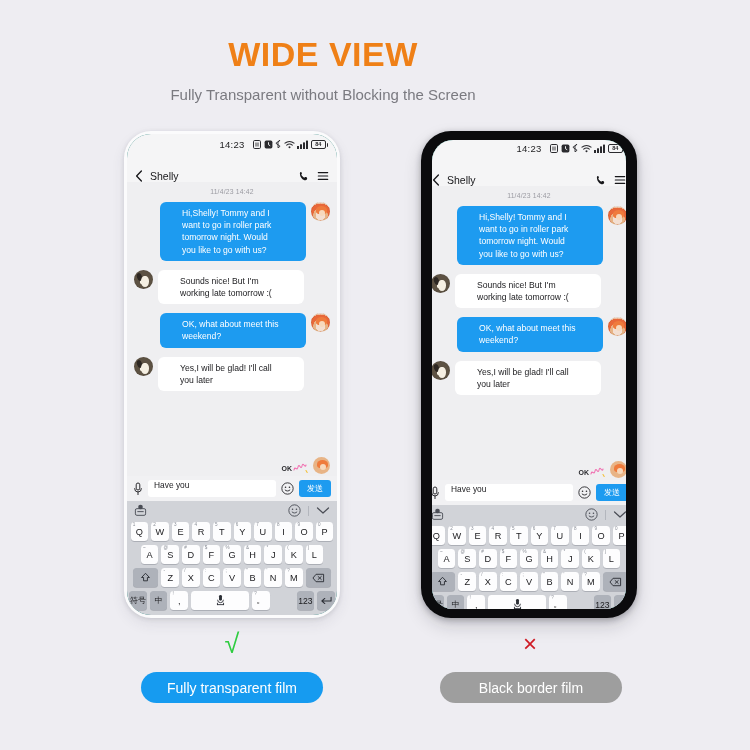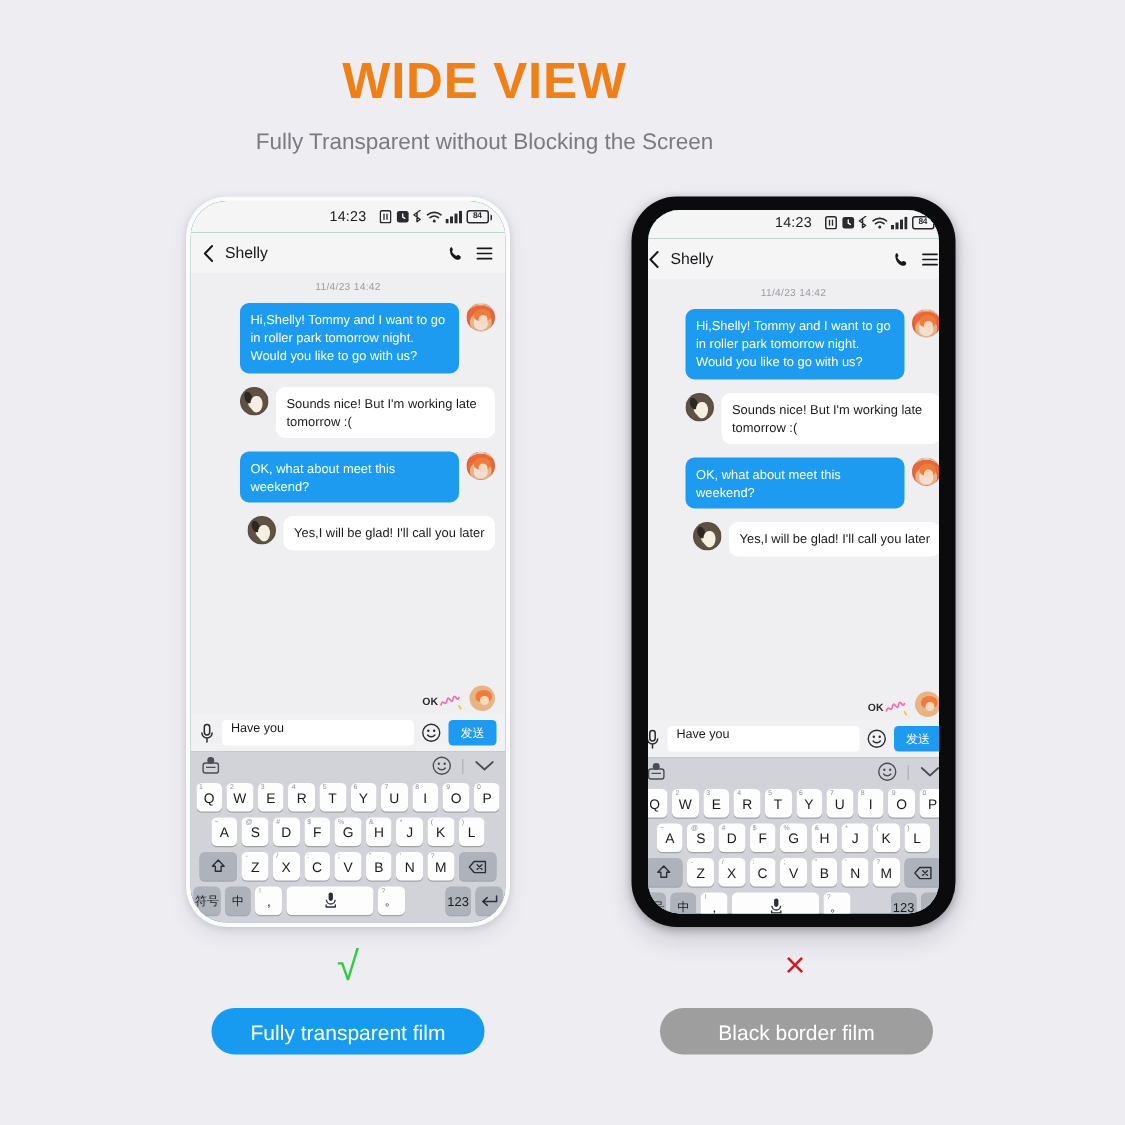--- a/index.html
+++ b/index.html
@@ -79,38 +79,38 @@
   .sb-batt-body {
     width: 15px; height: 8.5px; border: 1px solid #2a2a2e; border-radius: 2px;
     font-size: 5.6px; color: #2a2a2e; display: flex; align-items: center;
     justify-content: center; line-height: 1; font-weight: bold; letter-spacing: -.2px;
   }
   .sb-batt-cap { width: 1.3px; height: 4px; background: #2a2a2e; border-radius: 0 1px 1px 0; }
 
   
   .chat-hdr {
     height: 27px; flex: 0 0 27px; background: #f5f5f6;
-    display: flex; align-items: center; padding: 0 8px; gap: 7px;
+    display: flex; align-items: flex-end; padding: 0 8px; gap: 7px;
   }
   .ch-name { font-size: 10.5px; color: #17171a; }
   .ch-spacer { flex: 1; }
   .ch-ic { display: block; }
 
   
   .conv {
     flex: 1 1 auto; background: #efeff1; padding: 0 7px;
     display: flex; flex-direction: column; position: relative;
   }
   .conv-date {
     text-align: center; font-size: 6.8px; color: #9b9ba2;
     padding: 6px 0 7px; letter-spacing: .2px;
   }
   .row { display: flex; align-items: flex-start; margin-bottom: 9px; gap: 5px; }
   .row.out { justify-content: flex-end; }
-  .row.in  { justify-content: flex-end; }
+  .row.in  { justify-content: flex-start; }
 
   .avatar {
     width: 19px; height: 19px; flex: 0 0 19px; border-radius: 50%;
     overflow: hidden; position: relative; background: #d8cfc4;
     border: 1px solid rgba(0,0,0,.05);
   }
   .av-girl { background: radial-gradient(circle at 50% 72%, #f3dfd2 0 32%, #e8b486 33% 48%, #e8683a 49% 78%, #f0c2a2 79% 100%); }
   .av-girl::after {
     content: ""; position: absolute; left: 4px; top: 2.5px; width: 11px; height: 8px;
     border-radius: 50% 50% 35% 35%; background: #ef7b3c;
@@ -123,21 +123,21 @@
   .av-dog::after {
     content: ""; position: absolute; left: 5.5px; top: 5px; width: 8px; height: 11px;
     border-radius: 45% 45% 50% 50%; background: #f5efe2;
   }
   .av-dog::before {
     content: ""; position: absolute; left: 2px; top: 2px; width: 5px; height: 8px;
     border-radius: 50%; background: #2d2722; transform: rotate(-18deg);
   }
 
   .bubble {
-    max-width: 146px; border-radius: 6px; padding: 5px 7px;
+    max-width: 146px; border-radius: 6px; padding: 5px 22px;
     font-size: 8.6px; line-height: 12.2px; word-wrap: break-word;
   }
   .bubble.out { background: #1d9bf0; color: #ffffff; }
   .bubble.in  { background: #ffffff; color: #1b1b1e; }
 
   
   .sticker-row {
     position: absolute; right: 7px; bottom: 2px;
     display: flex; align-items: flex-end; gap: 3px;
   }

